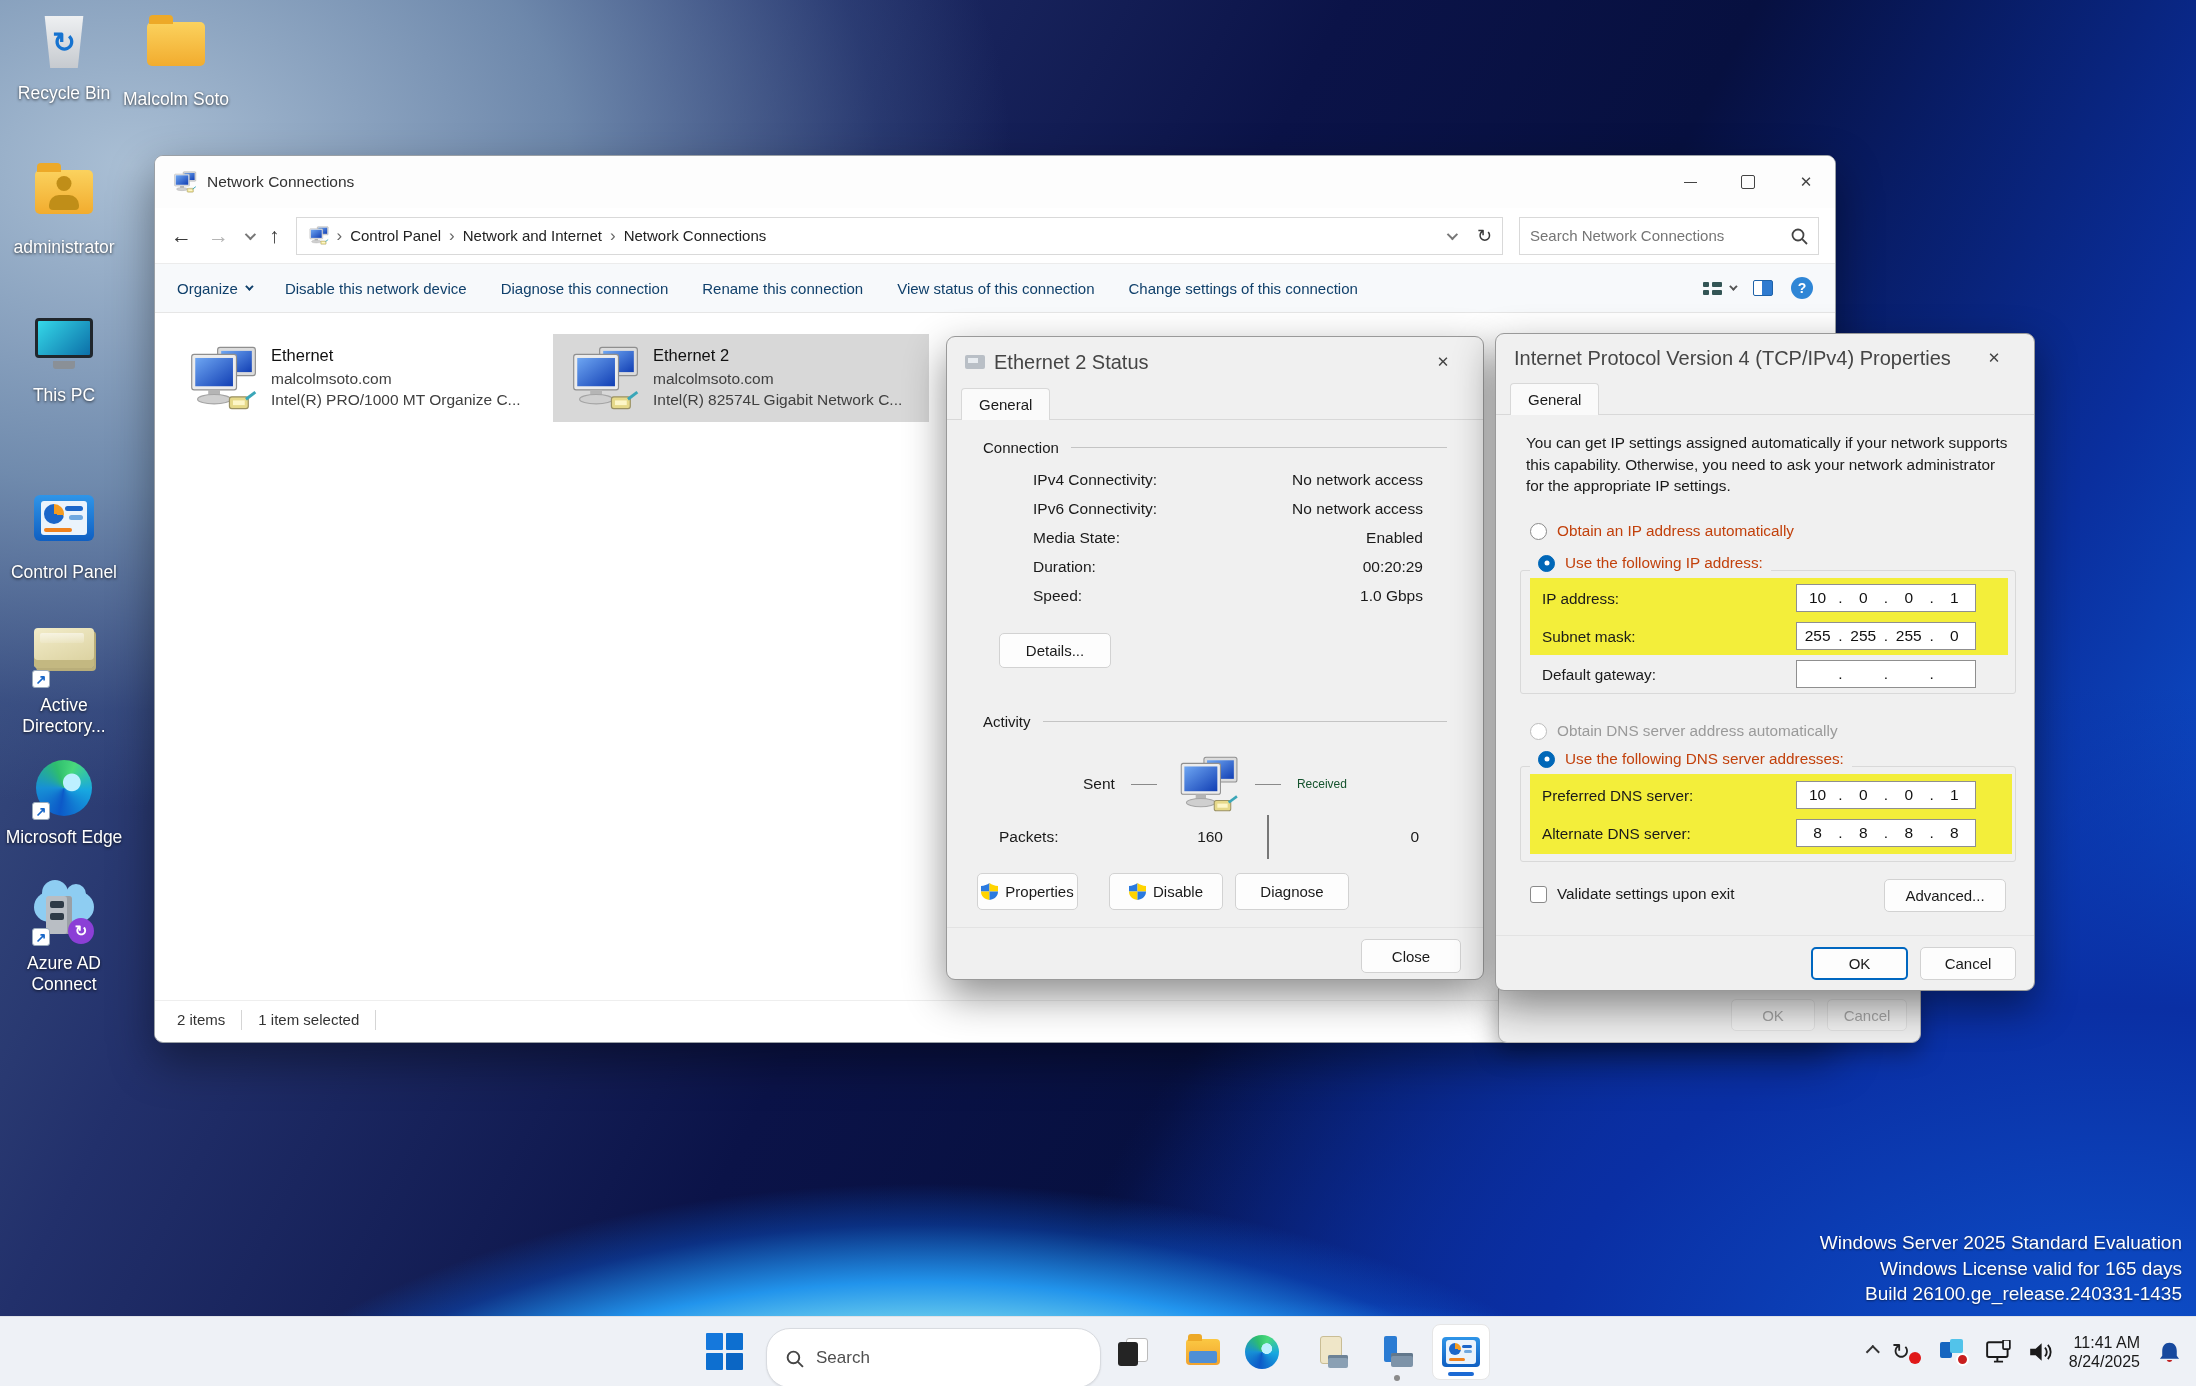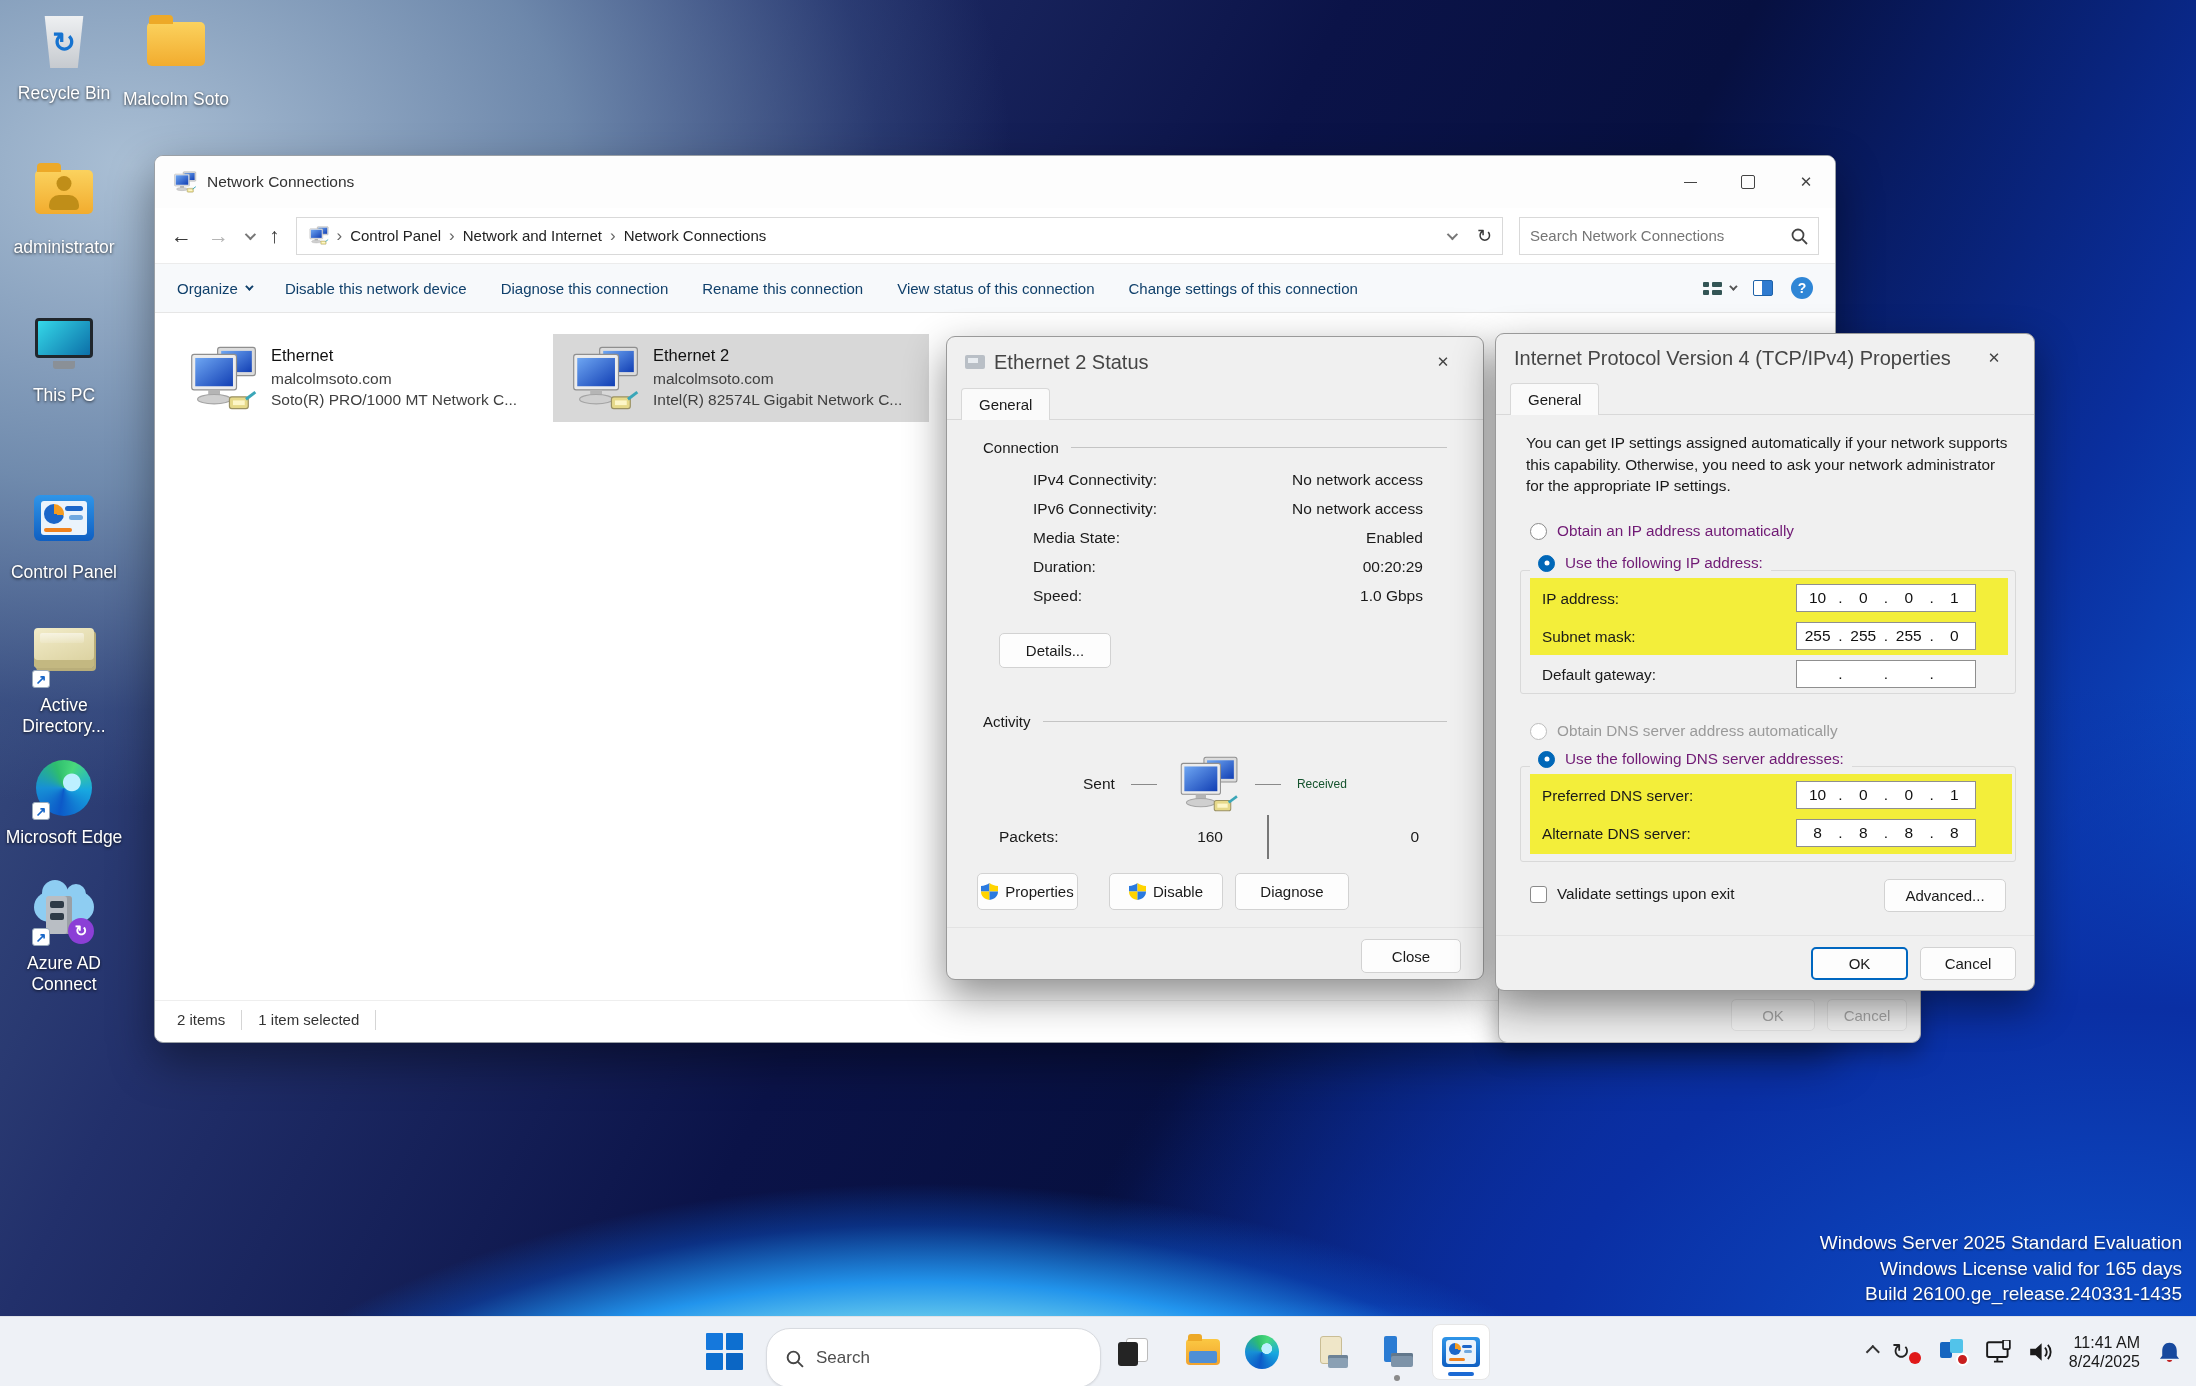--- a/index.html
+++ b/index.html
@@ -156,21 +156,21 @@
   .shield { width:17px; height:17px; display:inline-block; }
 
   
   .ipv4dlg { left:1495px; top:333px; width:540px; height:658px; z-index:30; }
   .desc { position:absolute; left:30px; right:26px; top:98px; font-size:15.3px; color:#1a1a1a; line-height:21.5px; }
   .radio { width:17px; height:17px; border-radius:50%; background:#fff; border:1px solid #8a8a8a;
            display:inline-block; position:relative; flex:none; }
   .radio.checked { background:#0067b8; border-color:#0067b8; }
   .radio.checked::after { content:""; position:absolute; left:50%; top:50%; transform:translate(-50%,-50%);
            width:5px; height:5px; border-radius:50%; background:#fff; }
-  .radiorow { position:absolute; display:flex; align-items:center; gap:10px; font-size:15.3px; color:#701a75; }
+  .radiorow { position:absolute; display:flex; align-items:center; gap:10px; font-size:15.3px; color:#c2410c; }
   .radiorow.dim { color:#9a9a9a; }
   .radiorow.dim .radio { border-color:#bdbdbd; }
   .groupbox { position:absolute; border:1px solid #d9d9d9; border-radius:3px; }
   .hlband { position:absolute; background:var(--hl,#f3ee3a); }
   .fieldrow-label { position:absolute; left:46px; font-size:15.3px; color:#1a1a1a; }
   .ipfield { position:absolute; left:300px; width:180px; height:28px; background:#fff;
              border:1px solid #8f8f8f; display:flex; align-items:center; font-size:15.5px; color:#111; }
   .ipfield span.oct { flex:1; text-align:center; }
   .ipfield span.dot::before { content:"."; }
   .checkbox { width:17px; height:17px; border:1px solid #8a8a8a; border-radius:3px; background:#fff; flex:none; }
@@ -438,21 +438,21 @@
     </div>
   </div>
   <div class="econtent">
     <div class="conn-item" style="left:16px;width:372px">
       <svg width="78" height="66" viewBox="0 0 64 56">
           <use href="#sym-computers"></use>
         </svg>
       <div style="min-width:0">
         <div class="conn-name">Ethernet</div>
         <div class="conn-sub text-ellipsis">malcolmsoto.com</div>
-        <div class="conn-sub text-ellipsis">Soto(R) PRO/1000 MT Network C...</div>
+        <div class="conn-sub text-ellipsis">Intel(R) PRO/1000 MT Organize C...</div>
       </div>
     </div>
     <div class="conn-item selected" style="left:398px;width:376px">
       <svg width="78" height="66" viewBox="0 0 64 56">
           <use href="#sym-computers"></use>
         </svg>
       <div style="min-width:0">
         <div class="conn-name">Ethernet 2</div>
         <div class="conn-sub text-ellipsis">malcolmsoto.com</div>
         <div class="conn-sub text-ellipsis">Intel(R) 82574L Gigabit Network C...</div>

